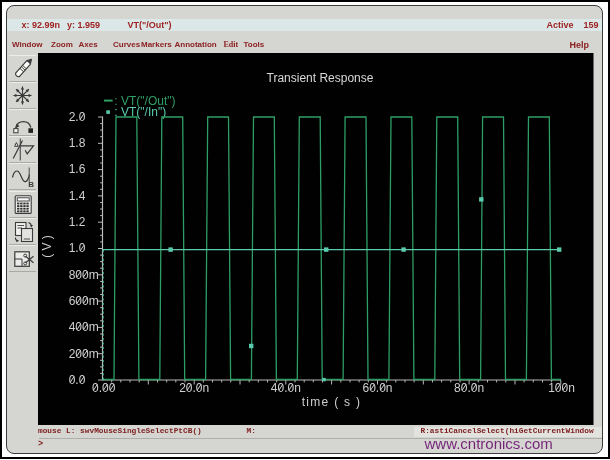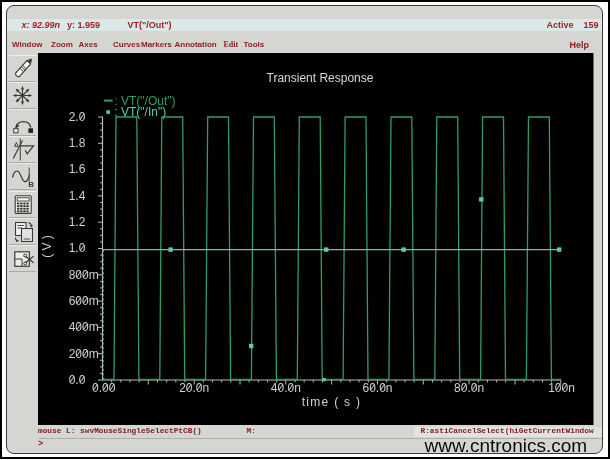--- a/index.html
+++ b/index.html
@@ -14,28 +14,28 @@
 #menurow{position:absolute;left:0;top:24.5px;width:100%;height:22px;}
 #menurow span{position:absolute;top:9px;font-size:8px;font-weight:bold;color:#8b2121;}
 .tbtn{position:absolute;left:2px;width:27px;height:25px;background:#d5d5d1;
   border-top:1px solid #ecece9;border-bottom:1px solid #a9a9a5;}
 #status1{position:absolute;left:31.5px;top:418.5px;width:563px;height:13px;background:#d5d5d1;
   border-bottom:1px solid #aeaeaa;text-decoration:underline;}
 #status1 span,#status2 span{position:absolute;font-family:"Liberation Mono",monospace;
   font-weight:bold;color:#7e2020;font-size:7.8px;}
 #rfield{position:absolute;left:375px;top:2px;width:188px;height:10px;background:#e2e2de;}
 #status2{position:absolute;left:31.5px;top:432px;width:563px;height:10px;}
-#watermark{position:absolute;left:424.5px;top:435.2px;font-size:19px;color:#000000;opacity:0.95;}
+#watermark{position:absolute;left:424.5px;top:435.2px;font-size:15px;color:#701a75;opacity:0.95;}
 .bb{position:absolute;background:#000;}
 </style></head>
 <body>
 <div id="page">
 <div id="win">
   <div id="inforow">
-    <span style="left:14.5px;font-style:italic;">x: 92.99n</span>
+    <span style="left:14.5px;">x: 92.99n</span>
     <span style="left:60px;">y: 1.959</span>
     <span style="left:120.5px;">VT("/Out")</span>
     <span style="left:539.5px;">Active</span>
     <span style="left:576.5px;">159</span>
   </div>
   <div id="menurow">
         <span style="left:5px;">Window</span>
 <span style="left:44.0px;">Zoom</span>
 <span style="left:71.5px;">Axes</span>
 <span style="left:106px;">Curves</span>

